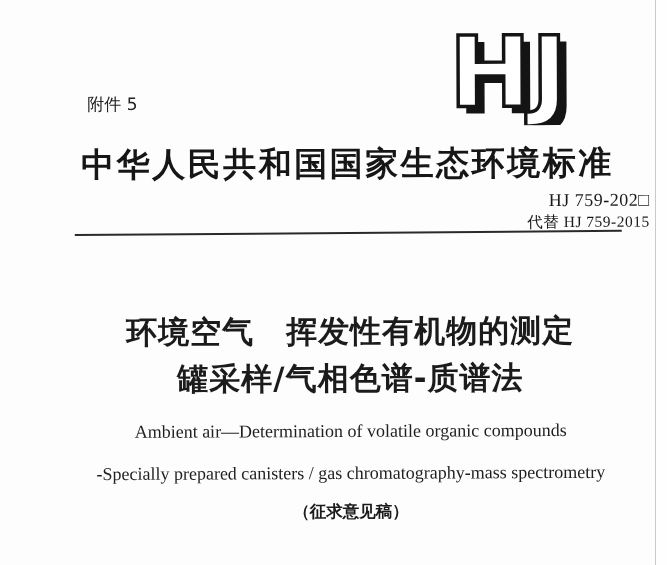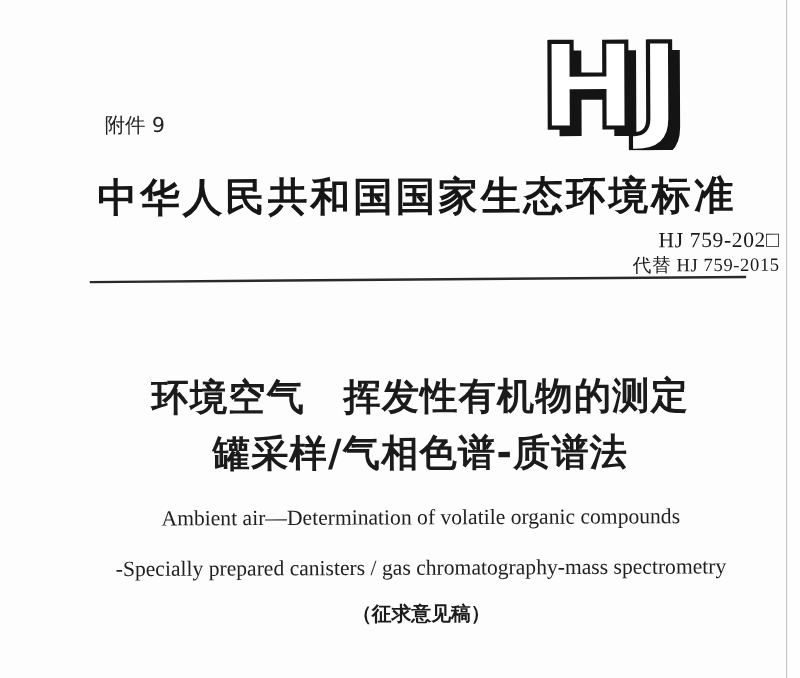--- a/index.html
+++ b/index.html
@@ -138,21 +138,21 @@
 </head>
 <body>
 
 <div class="page">
 
   <div class="scan-edge-right"></div>
   <div class="scan-edge"></div>
 
   <div class="content">
 
-    <div class="attachment">附件 9</div>
+    <div class="attachment">附件 5</div>
 
     <div class="logo">
       <svg width="170" height="104" viewBox="0 0 170 104">
         <text x="12" y="92" fill="#141414">HJ</text>
         <text x="4" y="85" fill="#ffffff" stroke="#141414" stroke-width="3.5">HJ</text>
       </svg>
     </div>
 
     <div class="org-title">中华人民共和国国家生态环境标准</div>
 

